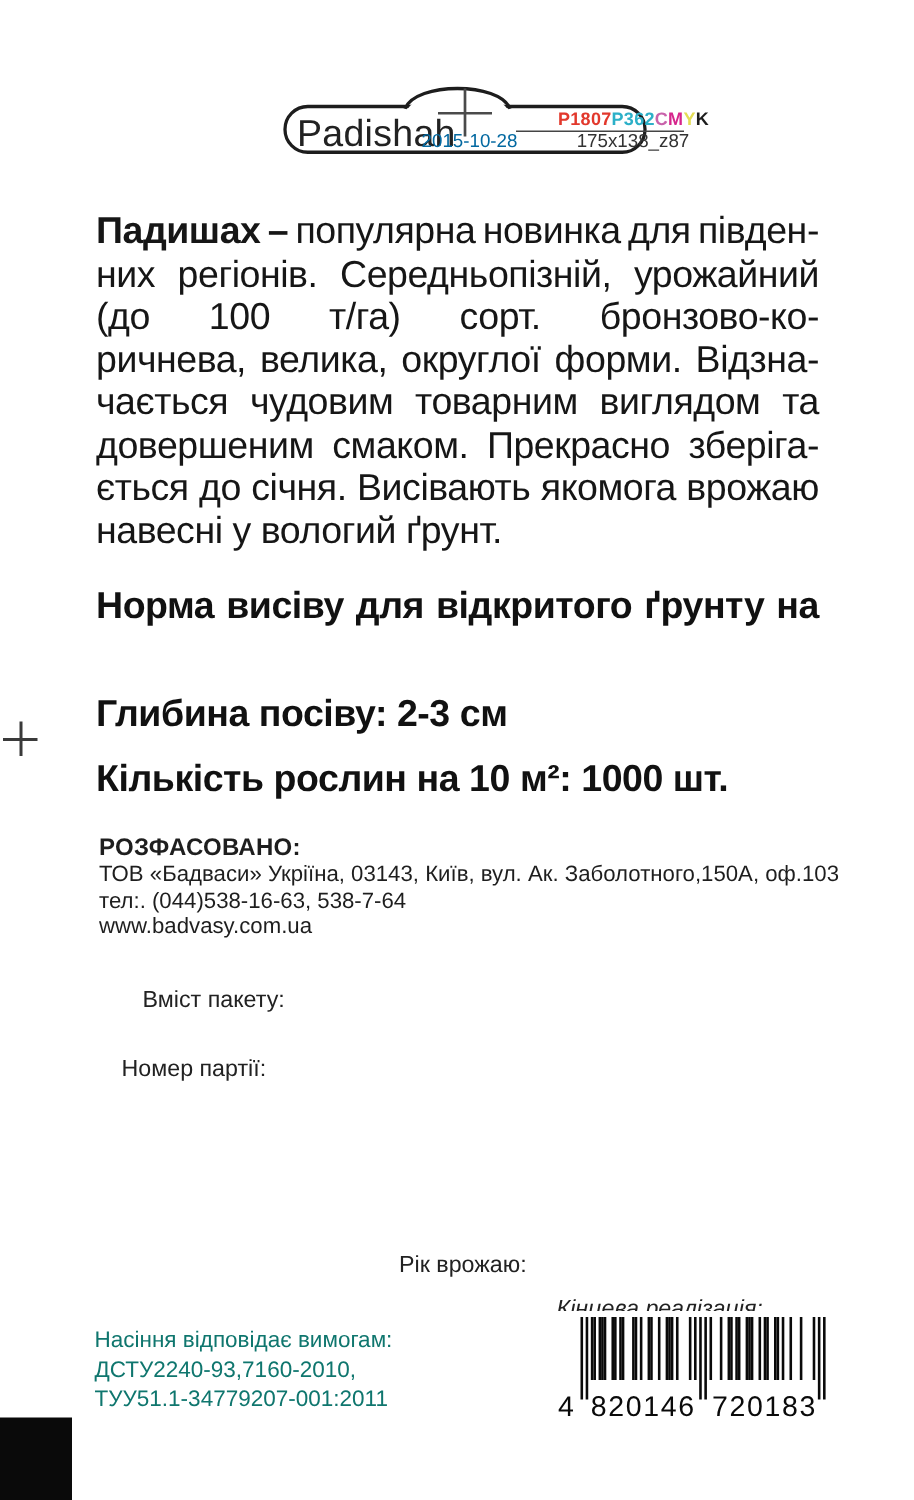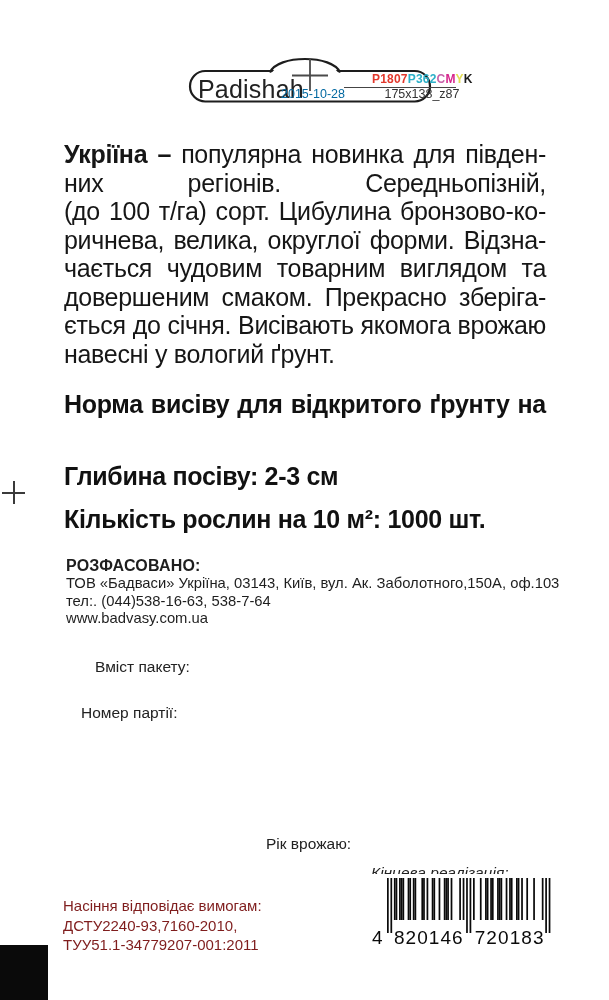--- a/index.html
+++ b/index.html
@@ -40,21 +40,21 @@
   .packer-line{font-size:14.8px;line-height:17.6px;white-space:nowrap;}
 
   
   .lbl{position:absolute;font-size:15.5px;color:#222;white-space:nowrap;}
   .lbl-contents{left:95px;top:658px;}
   .lbl-batch{left:81px;top:704px;}
   .lbl-year{left:266px;top:835px;}
   .lbl-final{left:371px;top:864px;font-style:italic;}
 
   
-  .compliance{position:absolute;left:63px;top:884px;font-size:15px;line-height:19.5px;color:#7f1d1d;margin-top:12px;}
+  .compliance{position:absolute;left:63px;top:884px;font-size:15px;line-height:19.5px;color:#0f766e;}
 
   
   .barcode{position:absolute;left:368px;top:874px;width:200px;height:76px;background:#fff;}
 
   
   .eye-mark{position:absolute;left:0;top:945px;width:48px;height:55px;background:#0a0a0a;}
 </style>
 </head>
 <body>
 
@@ -74,38 +74,38 @@
   <div class="tag-size">175x138_z87</div>
 </div>
 
 <div class="reg-cross">
   <div class="h"></div>
     <div class="v"></div>
 </div>
 
 <div class="desc">
     <div class="jl">
-      <span class="b">Укріїна</span>
+      <span class="b">Падишах</span>
       <span class="b">–</span>
       <span>популярна</span>
       <span>новинка</span>
       <span>для</span>
       <span>півден-</span>
     </div>
     <div class="jl">
       <span>них</span>
       <span>регіонів.</span>
       <span>Середньопізній,</span>
+      <span>урожайний</span>
     </div>
     <div class="jl">
       <span>(до</span>
       <span>100</span>
       <span>т/га)</span>
       <span>сорт.</span>
-      <span>Цибулина</span>
       <span>бронзово-ко-</span>
     </div>
     <div class="jl">
       <span>ричнева,</span>
       <span>велика,</span>
       <span>округлої</span>
       <span>форми.</span>
       <span>Відзна-</span>
     </div>
     <div class="jl">

